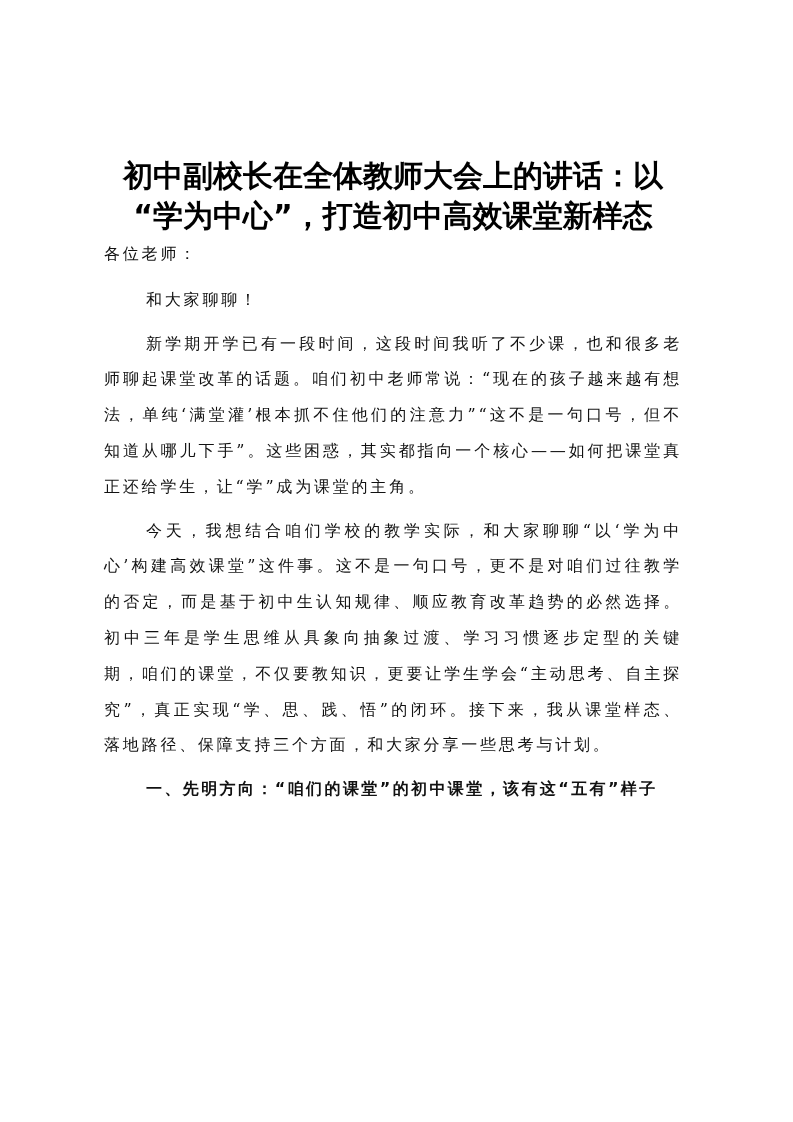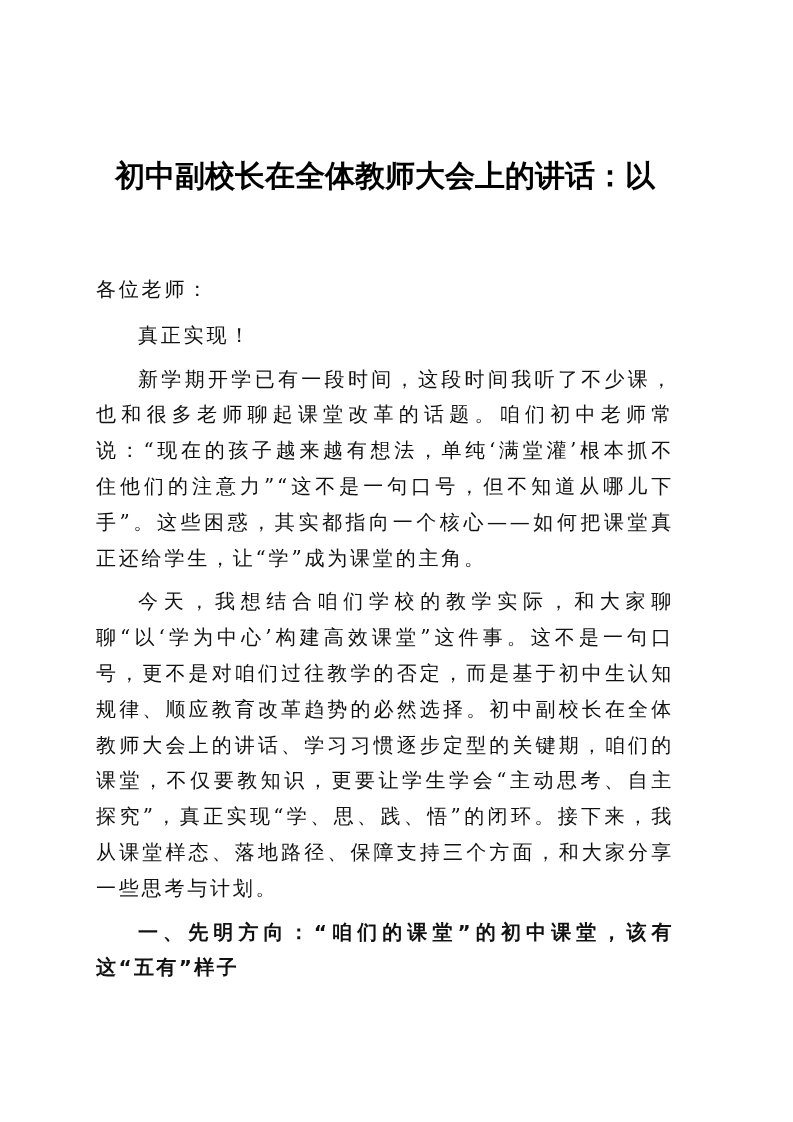--- a/index.html
+++ b/index.html
@@ -10,38 +10,37 @@
   body {
     width: 793px;
     height: 1122px;
     position: relative;
     overflow: hidden;
     font-family: "DejaVu Serif", "Liberation Serif", serif;
     color: #111111;
   }
   .page {
     position: absolute;
-    left: 96px;
+    left: 104px;
     top: 150px;
     width: 578px;
   }
   .title {
     font-family: "DejaVu Sans", "Liberation Sans", sans-serif;
     font-weight: bold;
     font-size: 30px;
     line-height: 40px;
     text-align: center;
     margin: 6px -14px 0 -14px;
     color: #000;
     letter-spacing: 0px;
   }
   .title span { display: block; }
   .body {
-    margin-top: 76px;
-    font-size: 20px;
+    font-size: 16px;
     line-height: 35.8px;
     letter-spacing: 2.8px;
     text-align: justify;
   }
   .body p {
     margin: 0 0 8px 0;
   }
   .indent { text-indent: 42px; }
   .salutation { margin-bottom: 10px !important; }
   .heading {
@@ -49,22 +48,23 @@
     font-weight: bold;
     letter-spacing: 2.4px;
   }
 </style>
 </head>
 <body>
 
 <div class="page">
   <h1 class="title">
     <span>初中副校长在全体教师大会上的讲话：以</span>
+    <span>“学为中心”，打造初中高效课堂新样态</span>
   </h1>
 
   <div class="body">
     <p class="salutation">各位老师：</p>
-    <p class="indent">真正实现！</p>
+    <p class="indent">和大家聊聊！</p>
     <p class="indent">新学期开学已有一段时间，这段时间我听了不少课，也和很多老师聊起课堂改革的话题。咱们初中老师常说：“现在的孩子越来越有想法，单纯‘满堂灌’根本抓不住他们的注意力”“这不是一句口号，但不知道从哪儿下手”。这些困惑，其实都指向一个核心——如何把课堂真正还给学生，让“学”成为课堂的主角。</p>
-    <p class="indent">今天，我想结合咱们学校的教学实际，和大家聊聊“以‘学为中心’构建高效课堂”这件事。这不是一句口号，更不是对咱们过往教学的否定，而是基于初中生认知规律、顺应教育改革趋势的必然选择。初中副校长在全体教师大会上的讲话、学习习惯逐步定型的关键期，咱们的课堂，不仅要教知识，更要让学生学会“主动思考、自主探究”，真正实现“学、思、践、悟”的闭环。接下来，我从课堂样态、落地路径、保障支持三个方面，和大家分享一些思考与计划。</p>
+    <p class="indent">今天，我想结合咱们学校的教学实际，和大家聊聊“以‘学为中心’构建高效课堂”这件事。这不是一句口号，更不是对咱们过往教学的否定，而是基于初中生认知规律、顺应教育改革趋势的必然选择。初中三年是学生思维从具象向抽象过渡、学习习惯逐步定型的关键期，咱们的课堂，不仅要教知识，更要让学生学会“主动思考、自主探究”，真正实现“学、思、践、悟”的闭环。接下来，我从课堂样态、落地路径、保障支持三个方面，和大家分享一些思考与计划。</p>
     <p class="indent heading">一、先明方向：“咱们的课堂”的初中课堂，该有这“五有”样子</p>
   </div>
 </div>
 
 </body></html>

